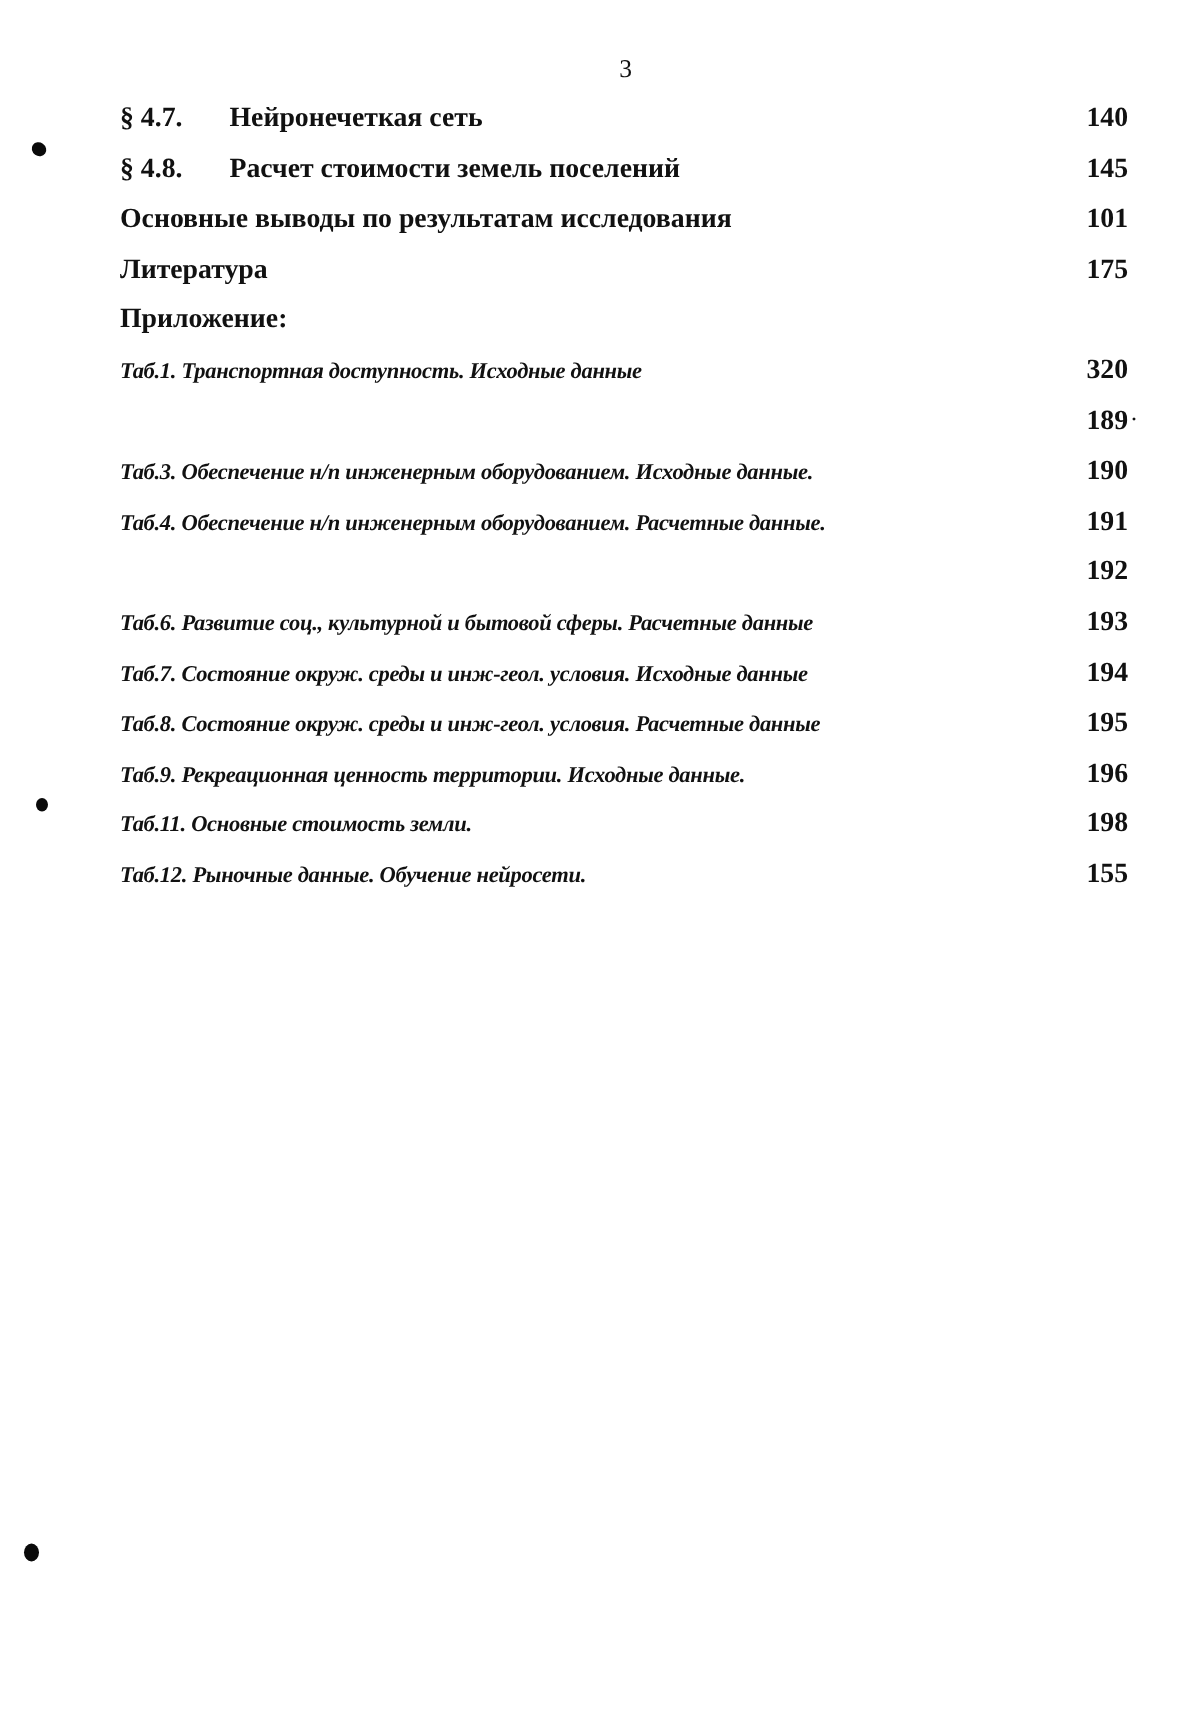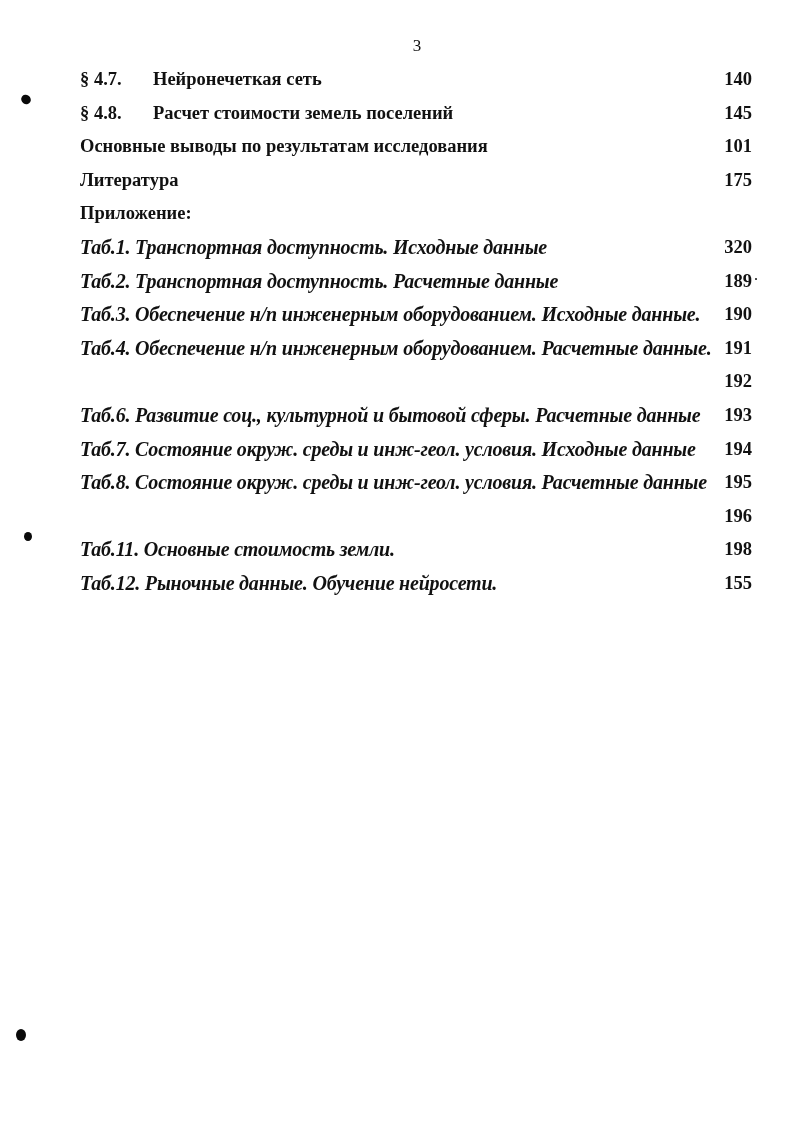--- a/index.html
+++ b/index.html
@@ -45,21 +45,21 @@
       display: inline-block;
     }
     .toc-row .pg {
       position: absolute;
       right: 0;
       top: 0;
       text-align: center;
     }
     .toc-row.italic .title {
       font-style: italic;
-      font-size: 20px;
+      font-size: 15px;
       letter-spacing: -0.2px;
     }
     .toc-row.appendix .pg {
       font-style: normal;
     }
     .pg-mark {
       position: absolute;
       right: -6px;
       top: -2px;
       font-size: 12px;
@@ -100,21 +100,20 @@
   <div class="toc-row">
     <span class="title">Приложение:</span>
   </div>
 
   <div class="toc-row italic appendix">
     <span class="title">Таб.1. Транспортная доступность. Исходные данные</span>
     <span class="pg">320</span>
   </div>
 
   <div class="toc-row italic appendix">
-    <span class="title">Таб.2. Транспортная доступность. Расчетные данные</span>
     <span class="pg"><span>189</span><span class="pg-mark">·</span></span>
   </div>
 
   <div class="toc-row italic appendix">
     <span class="title">Таб.3. Обеспечение н/п инженерным оборудованием. Исходные данные.</span>
     <span class="pg">190</span>
   </div>
 
   <div class="toc-row italic appendix">
     <span class="title">Таб.4. Обеспечение н/п инженерным оборудованием. Расчетные данные.</span>
@@ -134,20 +133,21 @@
     <span class="title">Таб.7. Состояние окруж. среды и инж-геол. условия. Исходные данные</span>
     <span class="pg">194</span>
   </div>
 
   <div class="toc-row italic appendix">
     <span class="title">Таб.8. Состояние окруж. среды и инж-геол. условия. Расчетные данные</span>
     <span class="pg">195</span>
   </div>
 
   <div class="toc-row italic appendix">
+    <span class="title">Таб.9. Рекреационная ценность территории. Исходные данные.</span>
     <span class="pg">196</span>
   </div>
 
 
   <div class="toc-row italic appendix">
     <span class="title">Таб.11. Основные стоимость земли.</span>
     <span class="pg">198</span>
   </div>
 
   <div class="toc-row italic appendix">

